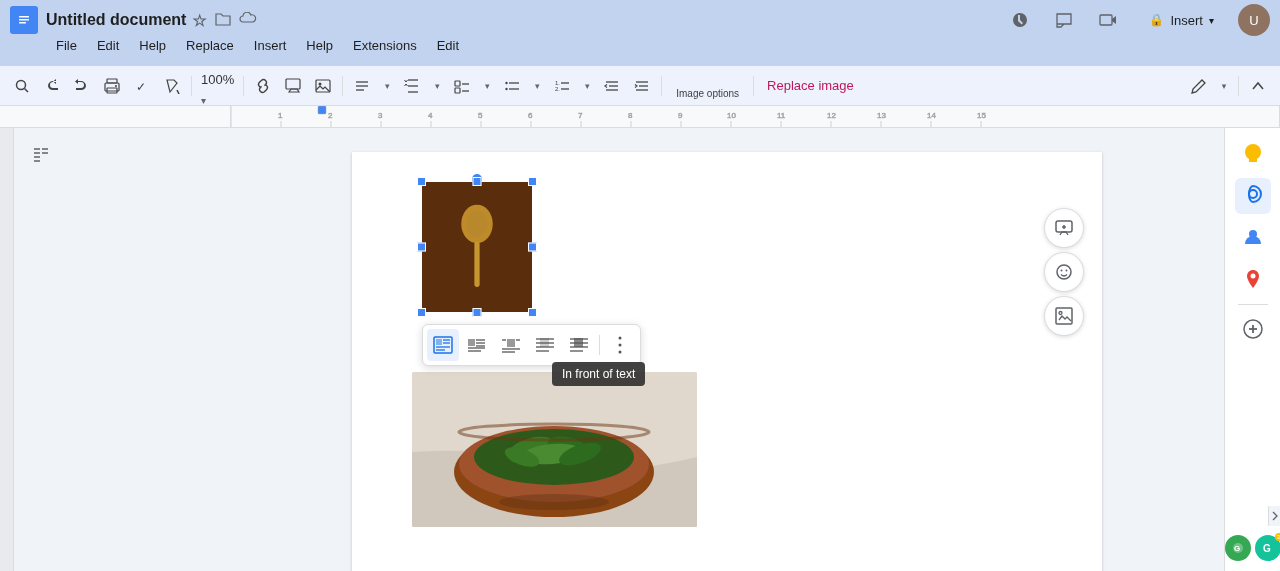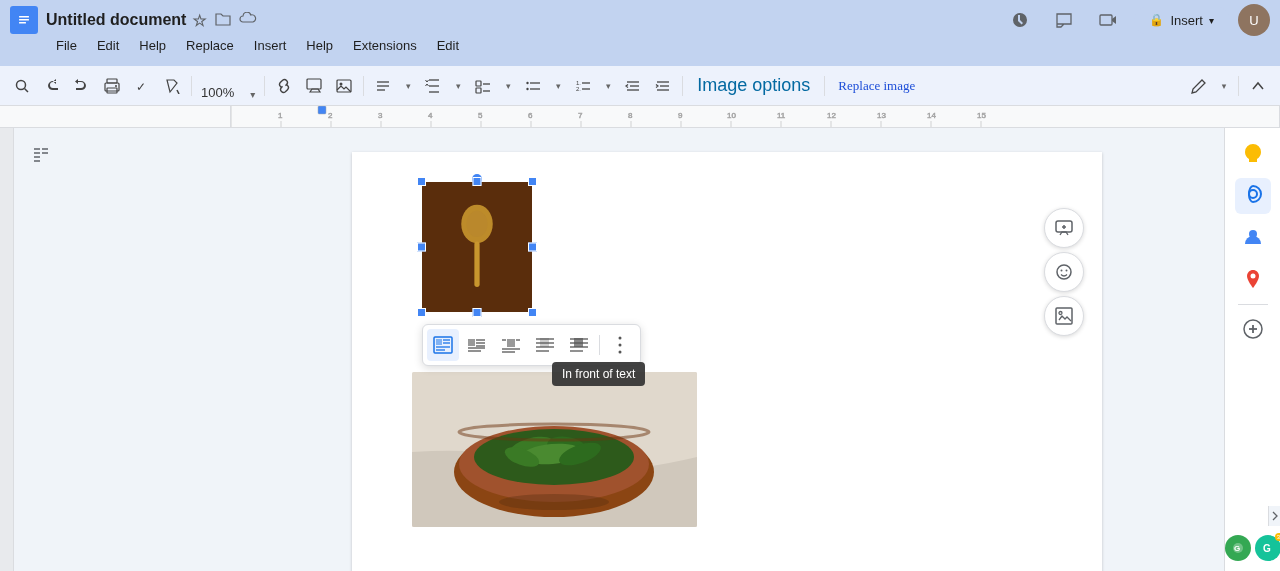--- a/index.html
+++ b/index.html
@@ -64,25 +64,26 @@
       width: 28px; height: 28px;
       display: flex; align-items: center; justify-content: center;
       border-radius: 4px;
       cursor: pointer;
       color: #444;
       font-size: 14px;
       flex-shrink: 0;
     }
     .tb-sep { width: 1px; height: 20px; background: #dadce0; margin: 0 3px; flex-shrink: 0; }
     .tb-dropdown {
-      display: flex; align-items: flex-end; gap: 16px;
+      display: flex; align-items: flex-start; gap: 8px;
       padding: 0 4px; height: 28px;
       border-radius: 4px; cursor: pointer;
       font-size: 13px; color: #333;
       flex-shrink: 0;
+      flex-direction: column;
     }
     .tb-dropdown .arrow { font-size: 10px; color: #666; }
 
     
     .ruler {
       height: 22px;
       background: #f8f9fa;
       border-bottom: 1px solid #dadce0;
       position: relative;
       overflow: hidden;
@@ -458,26 +459,26 @@
   <div class="tb-btn">
     <svg width="16" height="16" viewBox="0 0 16 16">
         <line x1="2" y1="4" x2="14" y2="4" stroke="#444" stroke-width="1.3"></line>
         <line x1="5" y1="8" x2="14" y2="8" stroke="#444" stroke-width="1.3"></line>
         <line x1="2" y1="12" x2="14" y2="12" stroke="#444" stroke-width="1.3"></line>
         <path d="M1 6.5l2 1.5-2 1.5" fill="none" stroke="#444" stroke-width="1.2"></path>
       </svg>
   </div>
   <div class="tb-sep"></div>
 
-  <div class="tb-btn" style="width:auto; padding:0 8px; font-size:18px; color:#0369a1; border:1px solid transparent;">
+  <div class="tb-btn" style="width:auto; padding:0 8px; font-size:10px; color:#404040; border:1px solid transparent;align-items:flex-end;">
     <span>Image options</span>
   </div>
   <div class="tb-sep"></div>
 
-  <div class="tb-btn" style="width:auto; padding:0 8px; font-size:13px; color:#1d4ed8;font-family:Liberation Serif, serif;">
+  <div class="tb-btn" style="width:auto; padding:0 8px; font-size:13px; color:#be185d;">
     <span>Replace image</span>
   </div>
   <div style="flex:1;"></div>
 
   <div class="tb-btn">
     <svg width="16" height="16" viewBox="0 0 16 16">
         <path d="M11 2l3 3-9 9-4 1 1-4z" fill="none" stroke="#444" stroke-width="1.3"></path>
       </svg>
   </div>
   <div class="tb-btn" style="width:18px;">

